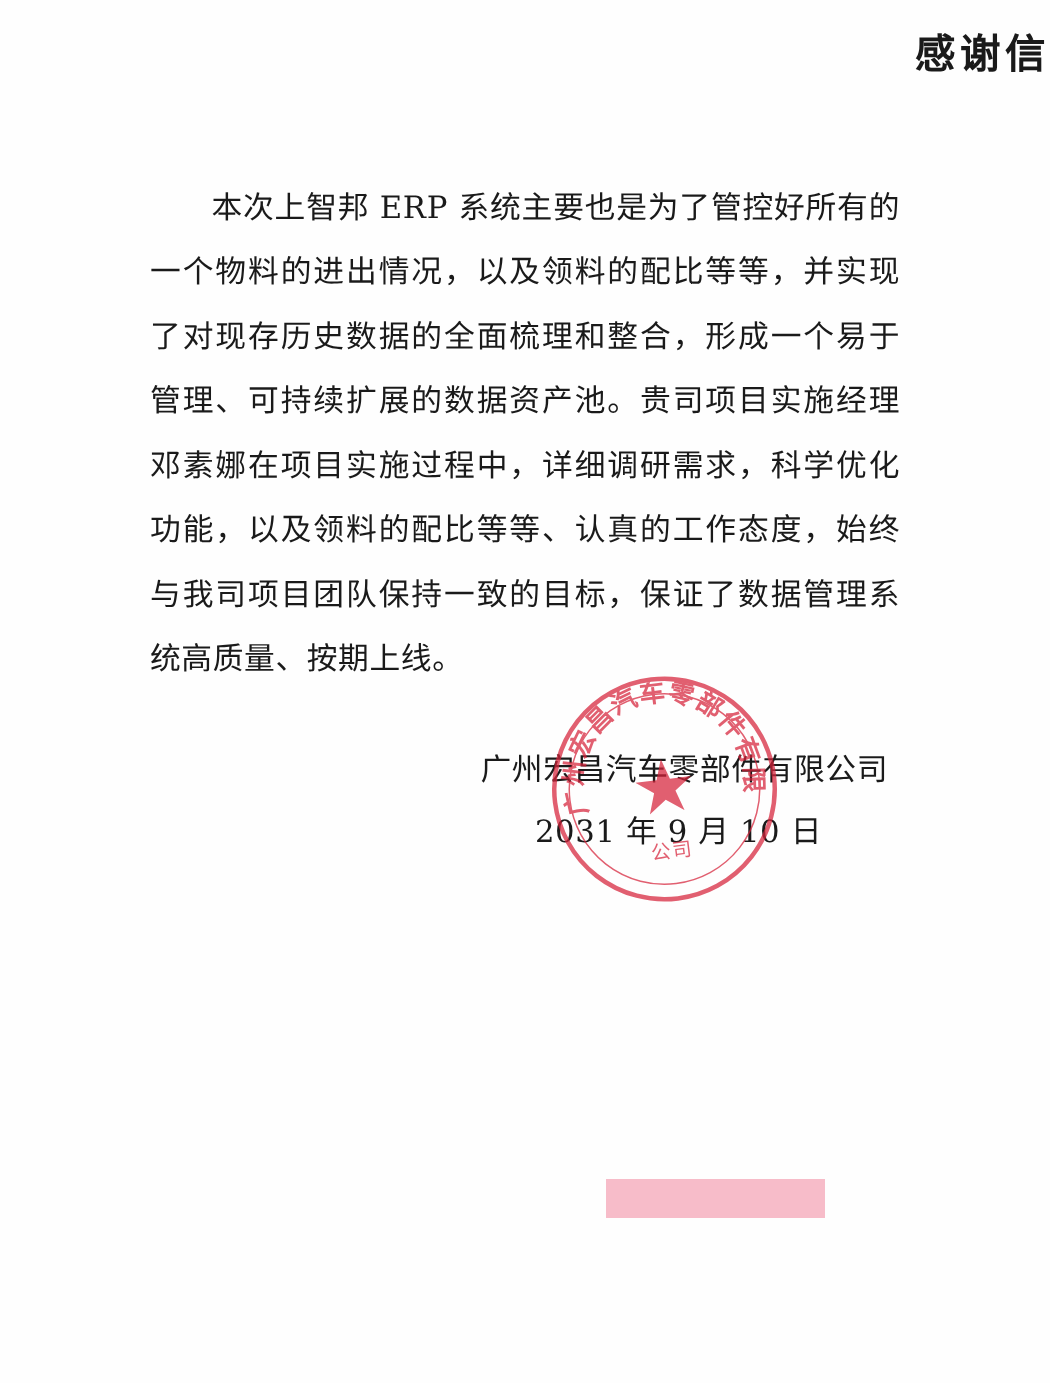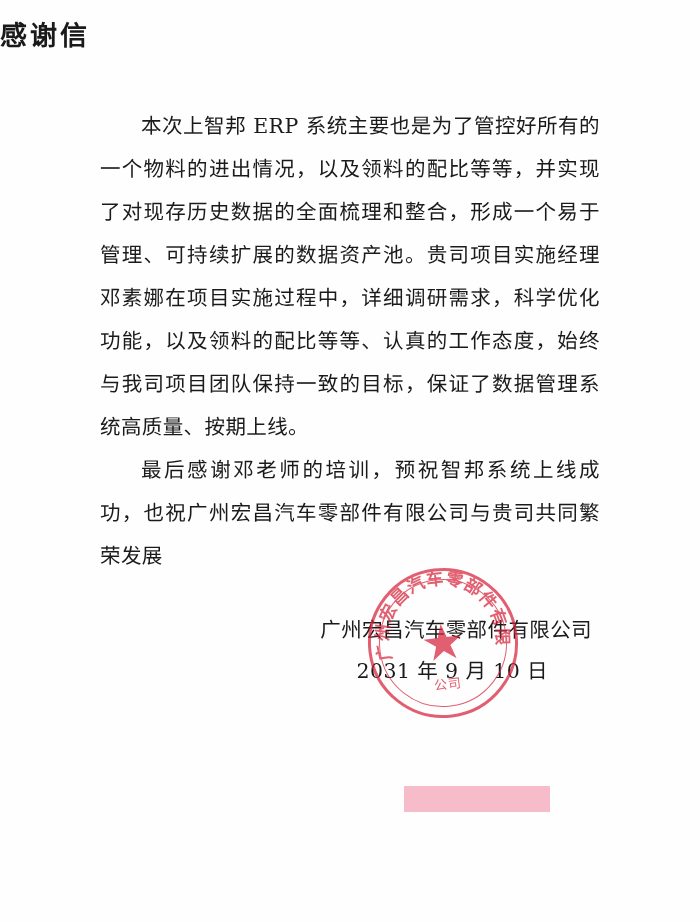--- a/index.html
+++ b/index.html
@@ -19,25 +19,25 @@
   .page {
     position: absolute;
     left: 0;
     top: 0;
     width: 700px;
     height: 922px;
     background: #fefefe;
   }
 
   .doc-title {
-    text-align: left;
+    text-align: right;
     font-size: 27px;
     font-weight: bold;
     letter-spacing: 3px;
-    margin: 14px 0 4px 0;
+    margin: 14px 0 16px 0;
     font-family: "DejaVu Sans", "Liberation Sans", sans-serif;
   }
 
   .body-block {
     margin: 0 auto;
     width: 500px;
     padding-top: 48px;
   }
 
   p.para {
@@ -155,21 +155,20 @@
 </style>
 </head>
 <body>
 
 <div class="page">
 
   <h1 class="doc-title">感谢信</h1>
 
   <div class="body-block">
     <p class="para tight">本次上智邦 ERP 系统主要也是为了管控好所有的一个物料的进出情况，以及领料的配比等等，并实现了对现存历史数据的全面梳理和整合，形成一个易于管理、可持续扩展的数据资产池。贵司项目实施经理邓素娜在项目实施过程中，详细调研需求，科学优化功能，以及领料的配比等等、认真的工作态度，始终与我司项目团队保持一致的目标，保证了数据管理系统高质量、按期上线。</p>
-    <p class="para tight">最后感谢邓老师的培训，预祝智邦系统上线成功，也祝广州宏昌汽车零部件有限公司与贵司共同繁荣发展</p>
   </div>
 
   <div class="sign-block">
 
     <div class="seal">
       <div class="seal-inner"></div>
       <svg class="seal-arc" viewBox="0 0 144 144">
         <defs>
           <path id="arcpath" d="M 20,82 A 54,54 0 1 1 124,82"></path>
         </defs>

